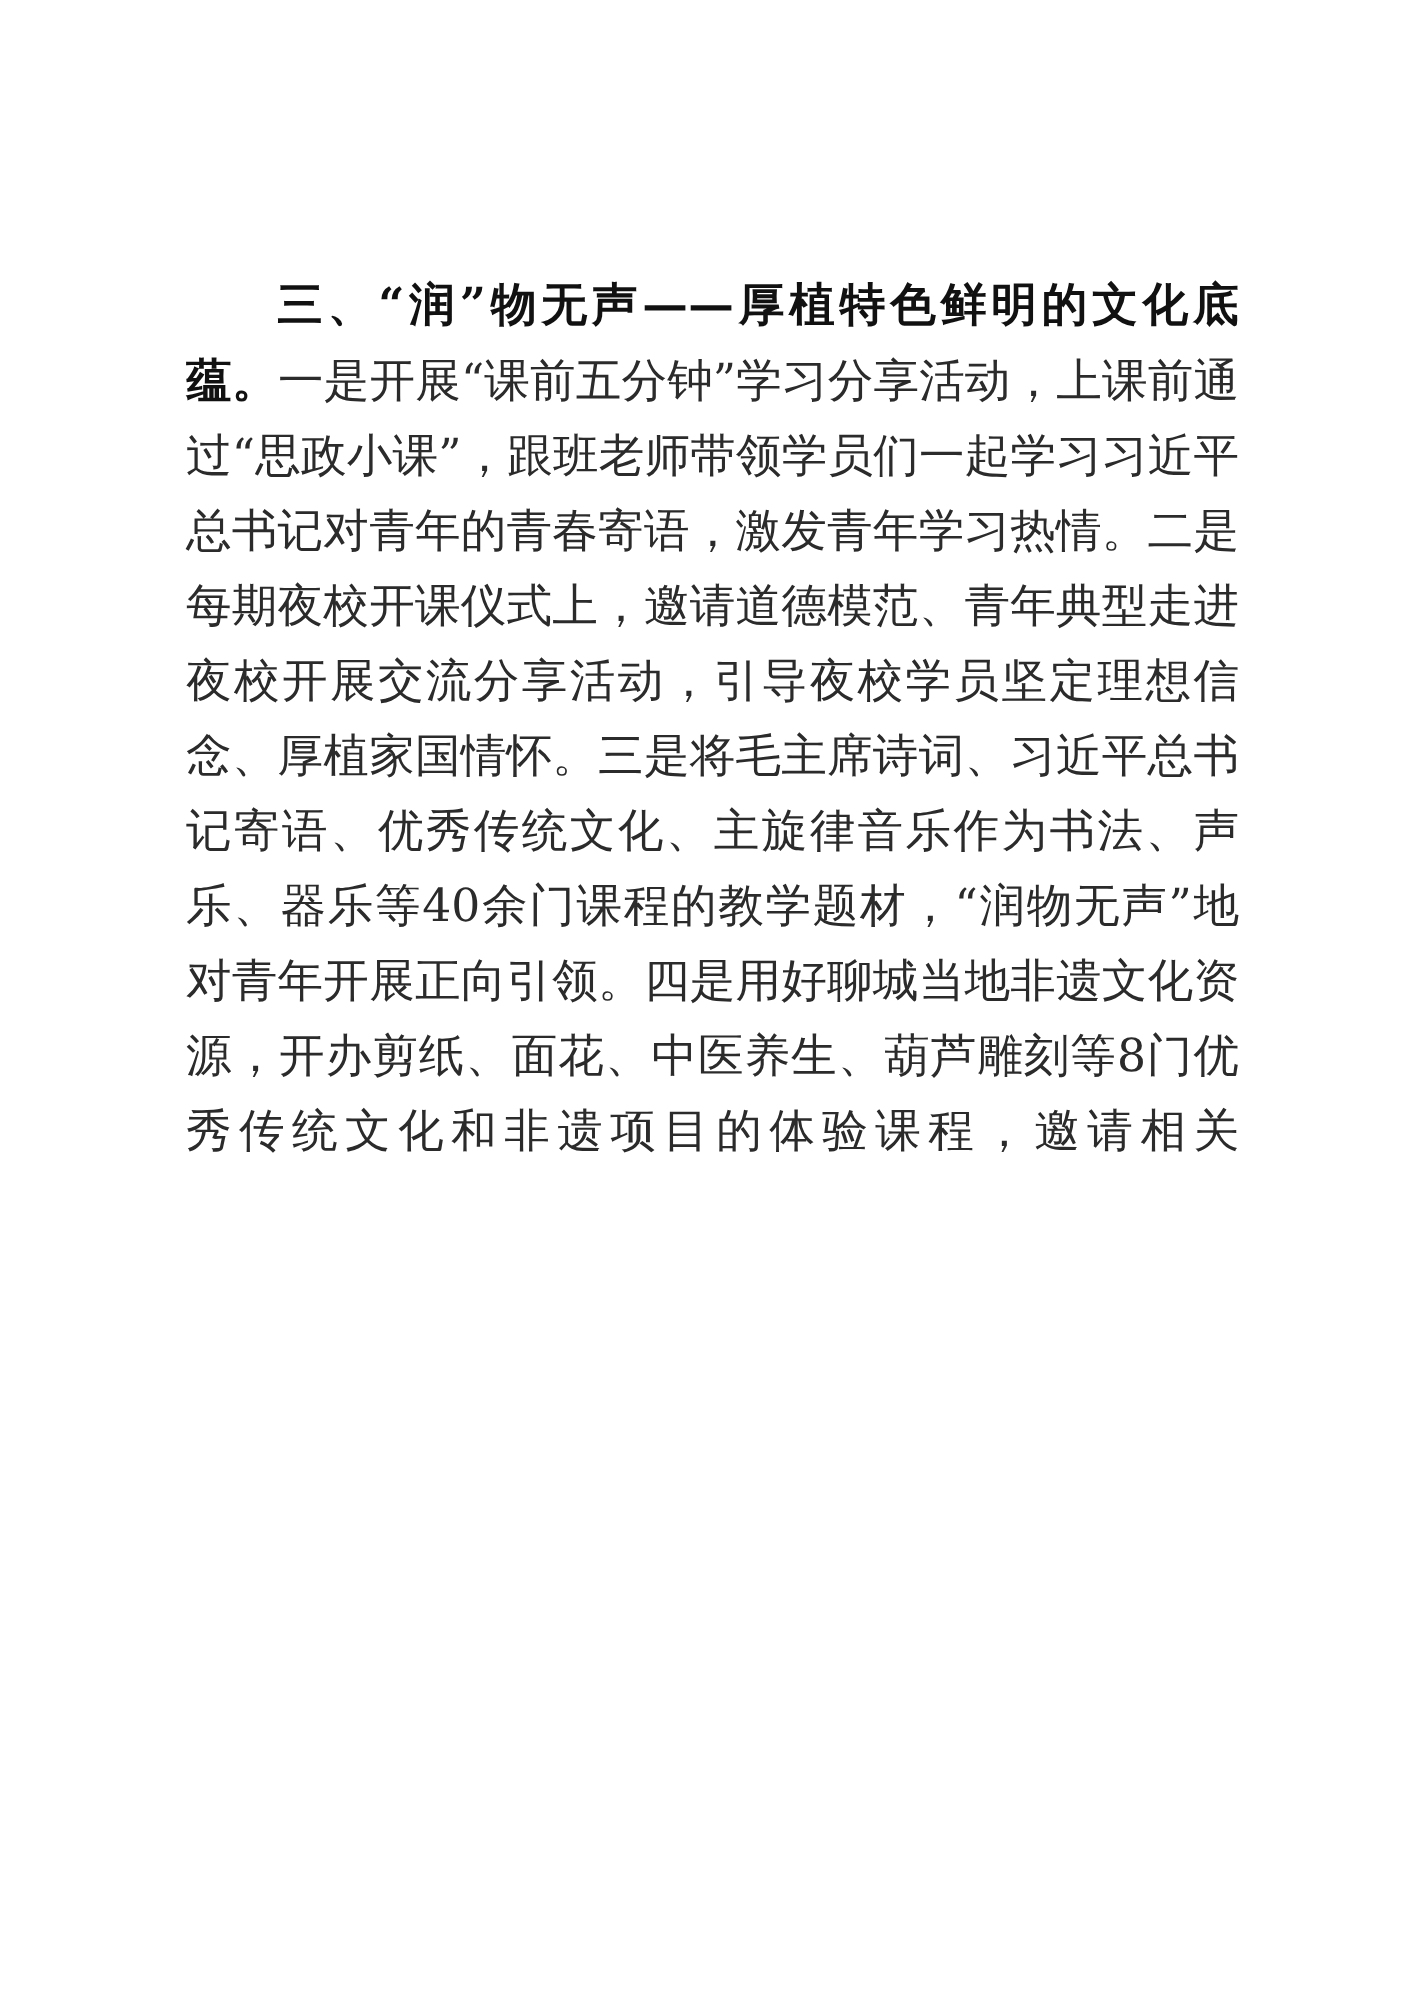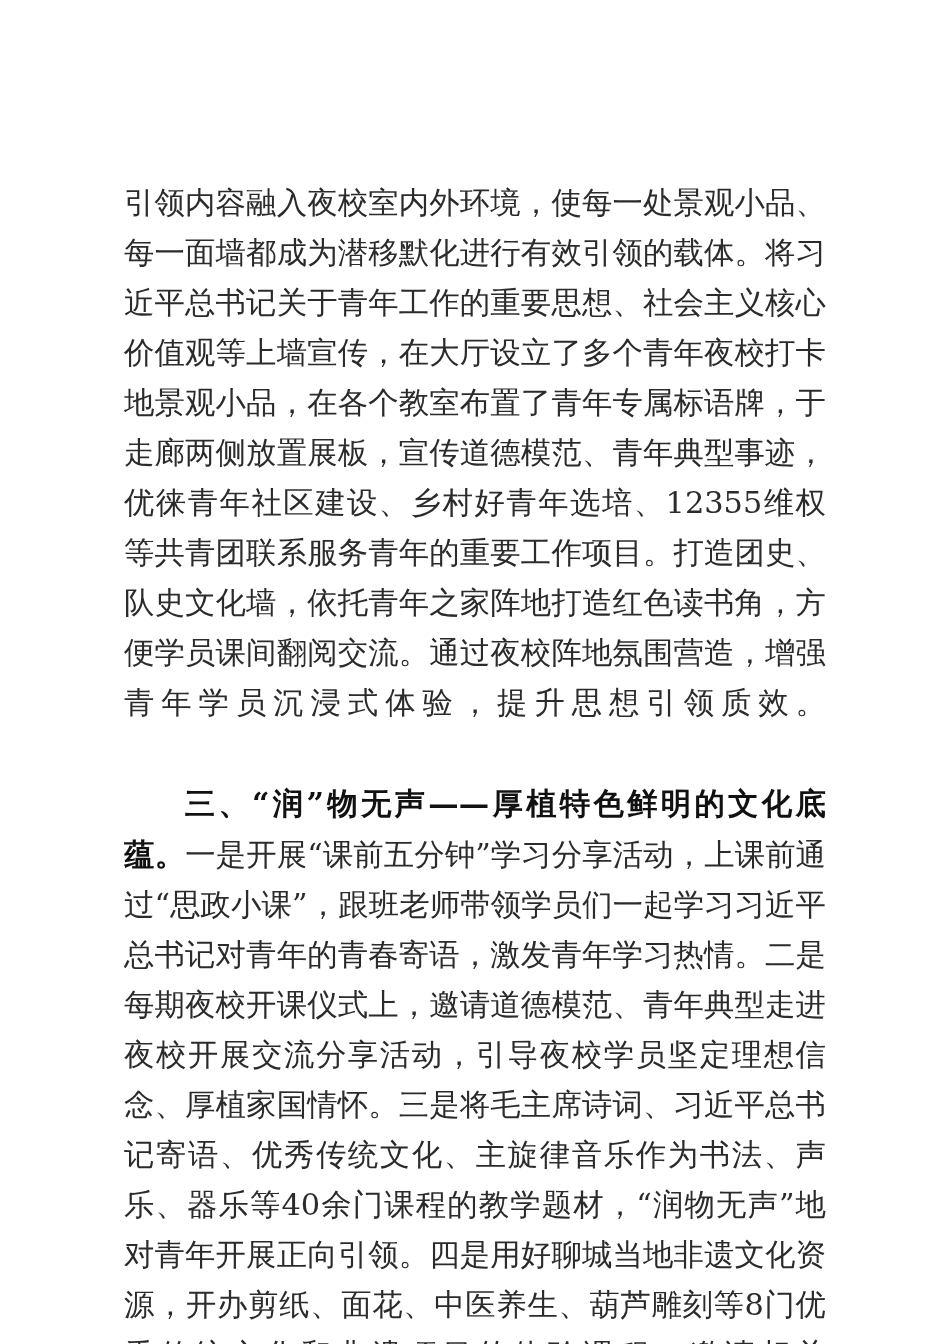--- a/index.html
+++ b/index.html
@@ -53,18 +53,17 @@
     width: 100%;
     height: 0;
   }
 </style>
 </head>
 <body>
 
 <div class="page">
   <div class="text-column">
 
-    <p class="para stretch-last">引领内容融入夜校室内外环境，使每一处景观小品、每一面墙都成为潜移默化进行有效引领的载体。将习近平总书记关于青年工作的重要思想、社会主义核心价值观等上墙宣传，在大厅设立了多个青年夜校打卡地景观小品，在各个教室布置了青年专属标语牌，于走廊两侧放置展板，宣传道德模范、青年典型事迹，优徕青年社区建设、乡村好青年选培、12355维权等共青团联系服务青年的重要工作项目。打造团史、队史文化墙，依托青年之家阵地打造红色读书角，方便学员课间翻阅交流。通过夜校阵地氛围营造，增强青年学员沉浸式体验，提升思想引领质效。</p>
 
     <p class="para indent stretch-last"><span class="bold-head">三、“润”物无声——厚植特色鲜明的文化底蕴。</span><span>一是开展“课前五分钟”学习分享活动，上课前通过“思政小课”，跟班老师带领学员们一起学习习近平总书记对青年的青春寄语，激发青年学习热情。二是每期夜校开课仪式上，邀请道德模范、青年典型走进夜校开展交流分享活动，引导夜校学员坚定理想信念、厚植家国情怀。三是将毛主席诗词、习近平总书记寄语、优秀传统文化、主旋律音乐作为书法、声乐、器乐等40余门课程的教学题材，“润物无声”地对青年开展正向引领。四是用好聊城当地非遗文化资源，开办剪纸、面花、中医养生、葫芦雕刻等8门优秀传统文化和非遗项目的体验课程，邀请相关</span></p>
 
   </div>
 </div>
 
 </body></html>

